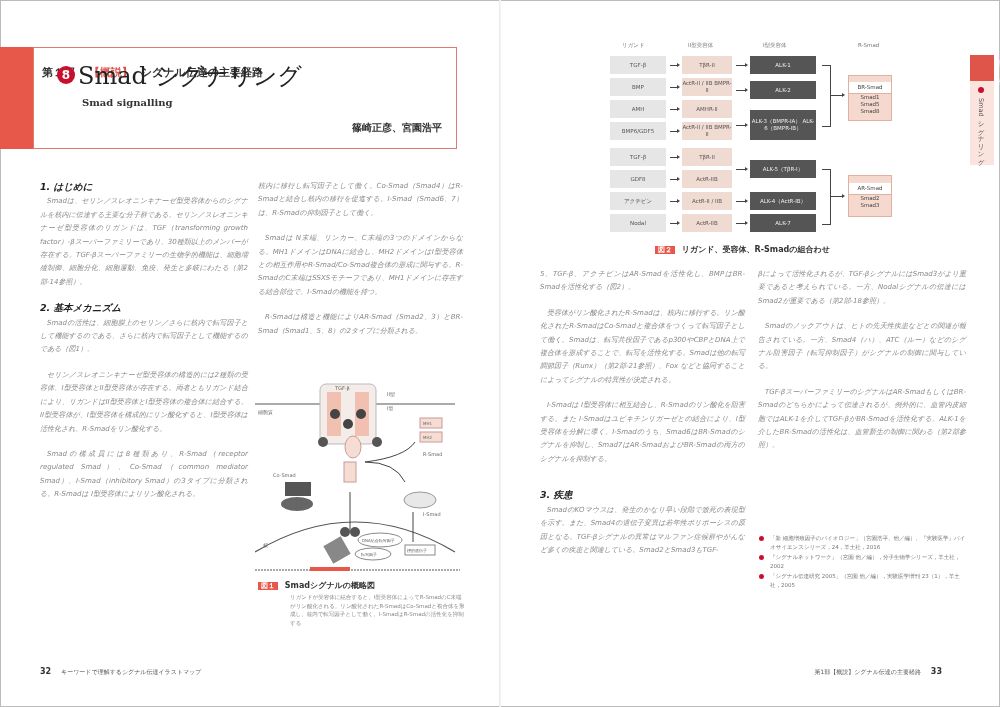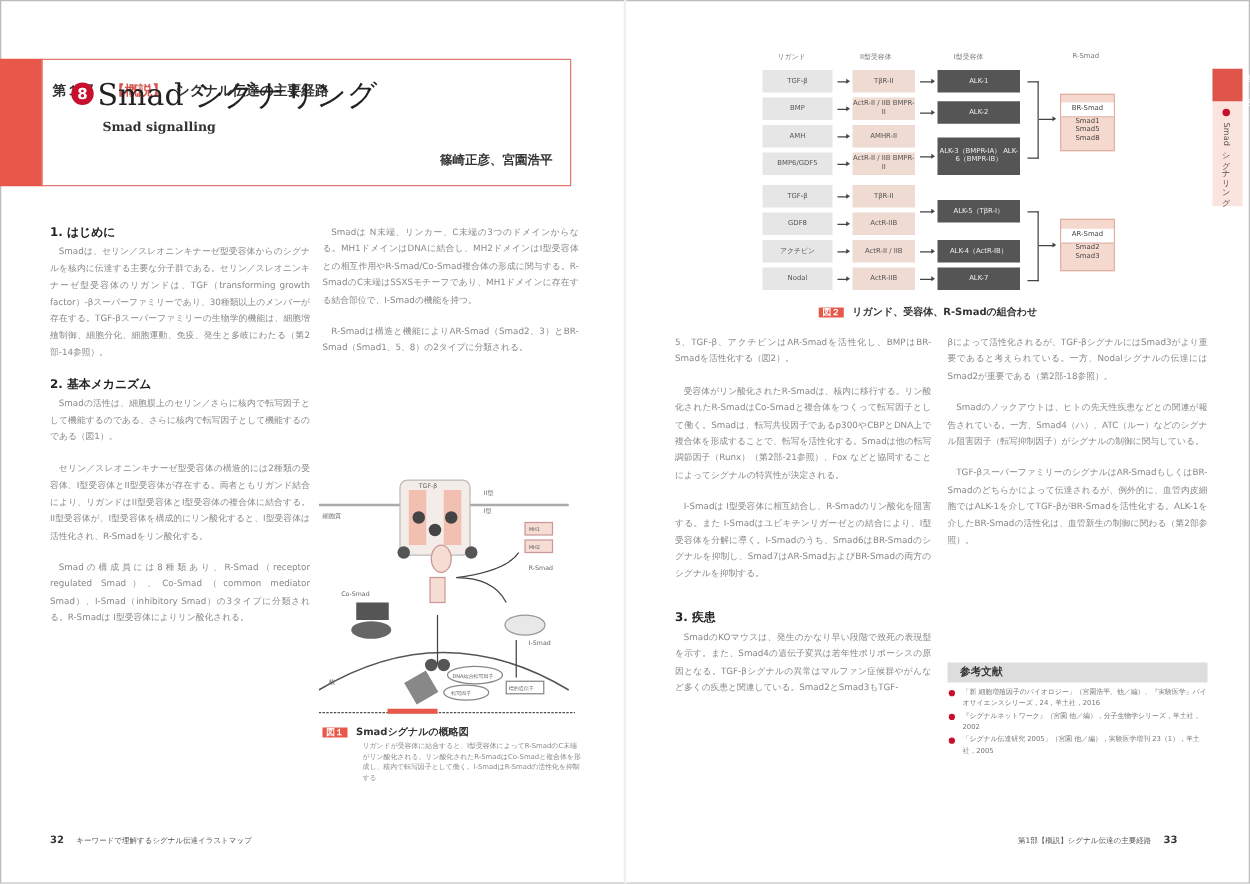--- a/index.html
+++ b/index.html
@@ -7,21 +7,21 @@
   .spread{position:absolute;left:0;top:0;width:1000px;height:707px;border:1px solid #bbb;box-sizing:border-box;}
   .gutter{position:absolute;left:499px;top:0;width:2px;height:707px;background:linear-gradient(90deg,#e8e8e8,#f8f8f8);}
   .part-head{position:absolute;left:42px;top:33px;font-size:11px;font-weight:bold;color:#333;margin-top:32px;}
   .part-head .tag{color:#d9534f;margin:0 4px 0 10px;}
   .title-box{position:absolute;left:33px;top:47px;width:424px;height:102px;border:1px solid #e07a70;box-sizing:border-box;}
   .title-bar{position:absolute;left:0;top:47px;width:34px;height:102px;background:#e8584a;}
   .title-num{position:absolute;left:57px;top:66px;width:18px;height:18px;border-radius:50%;background:#c8102e;color:#fff;font-size:12px;font-weight:bold;text-align:center;line-height:18px;}
   .title-main{position:absolute;left:78px;top:60px;font-family:"DejaVu Serif",serif;font-size:24px;color:#222;}
   .title-en{position:absolute;left:82px;top:97px;font-family:"DejaVu Serif",serif;font-size:10px;font-weight:bold;color:#333;}
   .authors{position:absolute;right:558px;top:121px;font-size:10px;font-weight:bold;color:#333;}
-  .col{position:absolute;font-size:7px;line-height:13.4px;color:#888;}
+  .col{position:absolute;font-size:7px;line-height:13.4px;color:#888;font-style:italic;}
   .col h3{font-size:9.5px;color:#222;margin:0 0 2px 0;font-weight:bold;}
   .col p{margin:0 0 12px 0;text-indent:1em;text-align:justify;}
   .footer{position:absolute;top:667px;font-size:6px;color:#555;}
   .pgnum{font-weight:bold;font-size:8px;color:#333;margin-right:8px;}
   
   .f2{position:absolute;left:600px;top:30px;width:300px;height:200px;}
   .f2 .hdr{position:absolute;top:12px;font-size:5.5px;color:#777;}
   .box{position:absolute;font-size:5.5px;text-align:center;box-sizing:border-box;display:flex;align-items:center;justify-content:center;line-height:7px;}
   .lig{background:#e6e6e6;color:#555;width:56px;height:18px;left:10px;}
   .r2{background:#f0dbd2;color:#555;width:50px;height:18px;left:82px;}
@@ -71,20 +71,21 @@
 <div class="col" style="left:40px;top:180px;width:208px;">
   <h3>1. はじめに</h3>
   <p>Smadは、セリン／スレオニンキナーゼ型受容体からのシグナルを核内に伝達する主要な分子群である。セリン／スレオニンキナーゼ型受容体のリガンドは、TGF（transforming growth factor）-βスーパーファミリーであり、30種類以上のメンバーが存在する。TGF-βスーパーファミリーの生物学的機能は、細胞増殖制御、細胞分化、細胞運動、免疫、発生と多岐にわたる（第2部-14参照）。</p>
   <h3>2. 基本メカニズム</h3>
   <p>Smadの活性は、細胞膜上のセリン／さらに核内で転写因子として機能するのである、さらに核内で転写因子として機能するのである（図1）。</p>
   <p>セリン／スレオニンキナーゼ型受容体の構造的には2種類の受容体、I型受容体とII型受容体が存在する。両者ともリガンド結合により、リガンドはII型受容体とI型受容体の複合体に結合する。II型受容体が、I型受容体を構成的にリン酸化すると、I型受容体は活性化され、R-Smadをリン酸化する。</p>
   <p>Smadの構成員には8種類あり、R-Smad（receptor regulated Smad）、Co-Smad（common mediator Smad）、I-Smad（inhibitory Smad）の3タイプに分類される。R-Smadは I型受容体によりリン酸化される。</p>
 </div>
 
 <div class="col" style="left:258px;top:180px;width:205px;">
+  <p style="text-indent:0">核内に移行し転写因子として働く。Co-Smad（Smad4）はR-Smadと結合し核内の移行を促進する。I-Smad（Smad6、7）は、R-Smadの抑制因子として働く。</p>
   <p>Smadは N末端、リンカー、C末端の3つのドメインからなる。MH1ドメインはDNAに結合し、MH2ドメインはI型受容体との相互作用やR-Smad/Co-Smad複合体の形成に関与する。R-SmadのC末端はSSXSモチーフであり、MH1ドメインに存在する結合部位で、I-Smadの機能を持つ。</p>
   <p>R-Smadは構造と機能によりAR-Smad（Smad2、3）とBR-Smad（Smad1、5、8）の2タイプに分類される。</p>
 </div>
 
 <svg class="f1" viewBox="0 0 215 195">
   <line x1="0" y1="22" x2="200" y2="22" stroke="#aaa" stroke-width="2"></line>
   <rect x="65" y="2" width="56" height="60" rx="6" fill="#f4ece8" stroke="#bbb"></rect>
   <rect x="72" y="10" width="14" height="44" fill="#f2c0b0"></rect>
   <rect x="100" y="10" width="14" height="44" fill="#f2c0b0"></rect>
   <circle cx="80" cy="32" r="5" fill="#444"></circle>
@@ -212,21 +213,20 @@
   <p>SmadのKOマウスは、発生のかなり早い段階で致死の表現型を示す。また、Smad4の遺伝子変異は若年性ポリポーシスの原因となる。TGF-βシグナルの異常はマルファン症候群やがんなど多くの疾患と関連している。Smad2とSmad3もTGF-</p>
 </div>
 
 <div class="col" style="left:758px;top:268px;width:208px;">
   <p style="text-indent:0">βによって活性化されるが、TGF-βシグナルにはSmad3がより重要であると考えられている。一方、Nodalシグナルの伝達にはSmad2が重要である（第2部-18参照）。</p>
   <p>Smadのノックアウトは、ヒトの先天性疾患などとの関連が報告されている。一方、Smad4（ハ）、ATC（ルー）などのシグナル阻害因子（転写抑制因子）がシグナルの制御に関与している。</p>
   <p>TGF-βスーパーファミリーのシグナルはAR-SmadもしくはBR-Smadのどちらかによって伝達されるが、例外的に、血管内皮細胞ではALK-1を介してTGF-βがBR-Smadを活性化する。ALK-1を介したBR-Smadの活性化は、血管新生の制御に関わる（第2部参照）。</p>
 </div>
 
 <div class="refs">
-  <div class="rh">参考文献</div>
   <ul>
     <li>「新 細胞増殖因子のバイオロジー」（宮園浩平、他／編）、『実験医学』バイオサイエンスシリーズ，24，羊土社，2016</li>
     <li>『シグナルネットワーク』（宮園 他／編），分子生物学シリーズ，羊土社，2002</li>
     <li>「シグナル伝達研究 2005」（宮園 他／編），実験医学増刊 23（1），羊土社，2005</li>
   </ul>
 </div>
 
 <div class="sidetab">
   <div class="top">第1部</div>
   <div class="vert">

